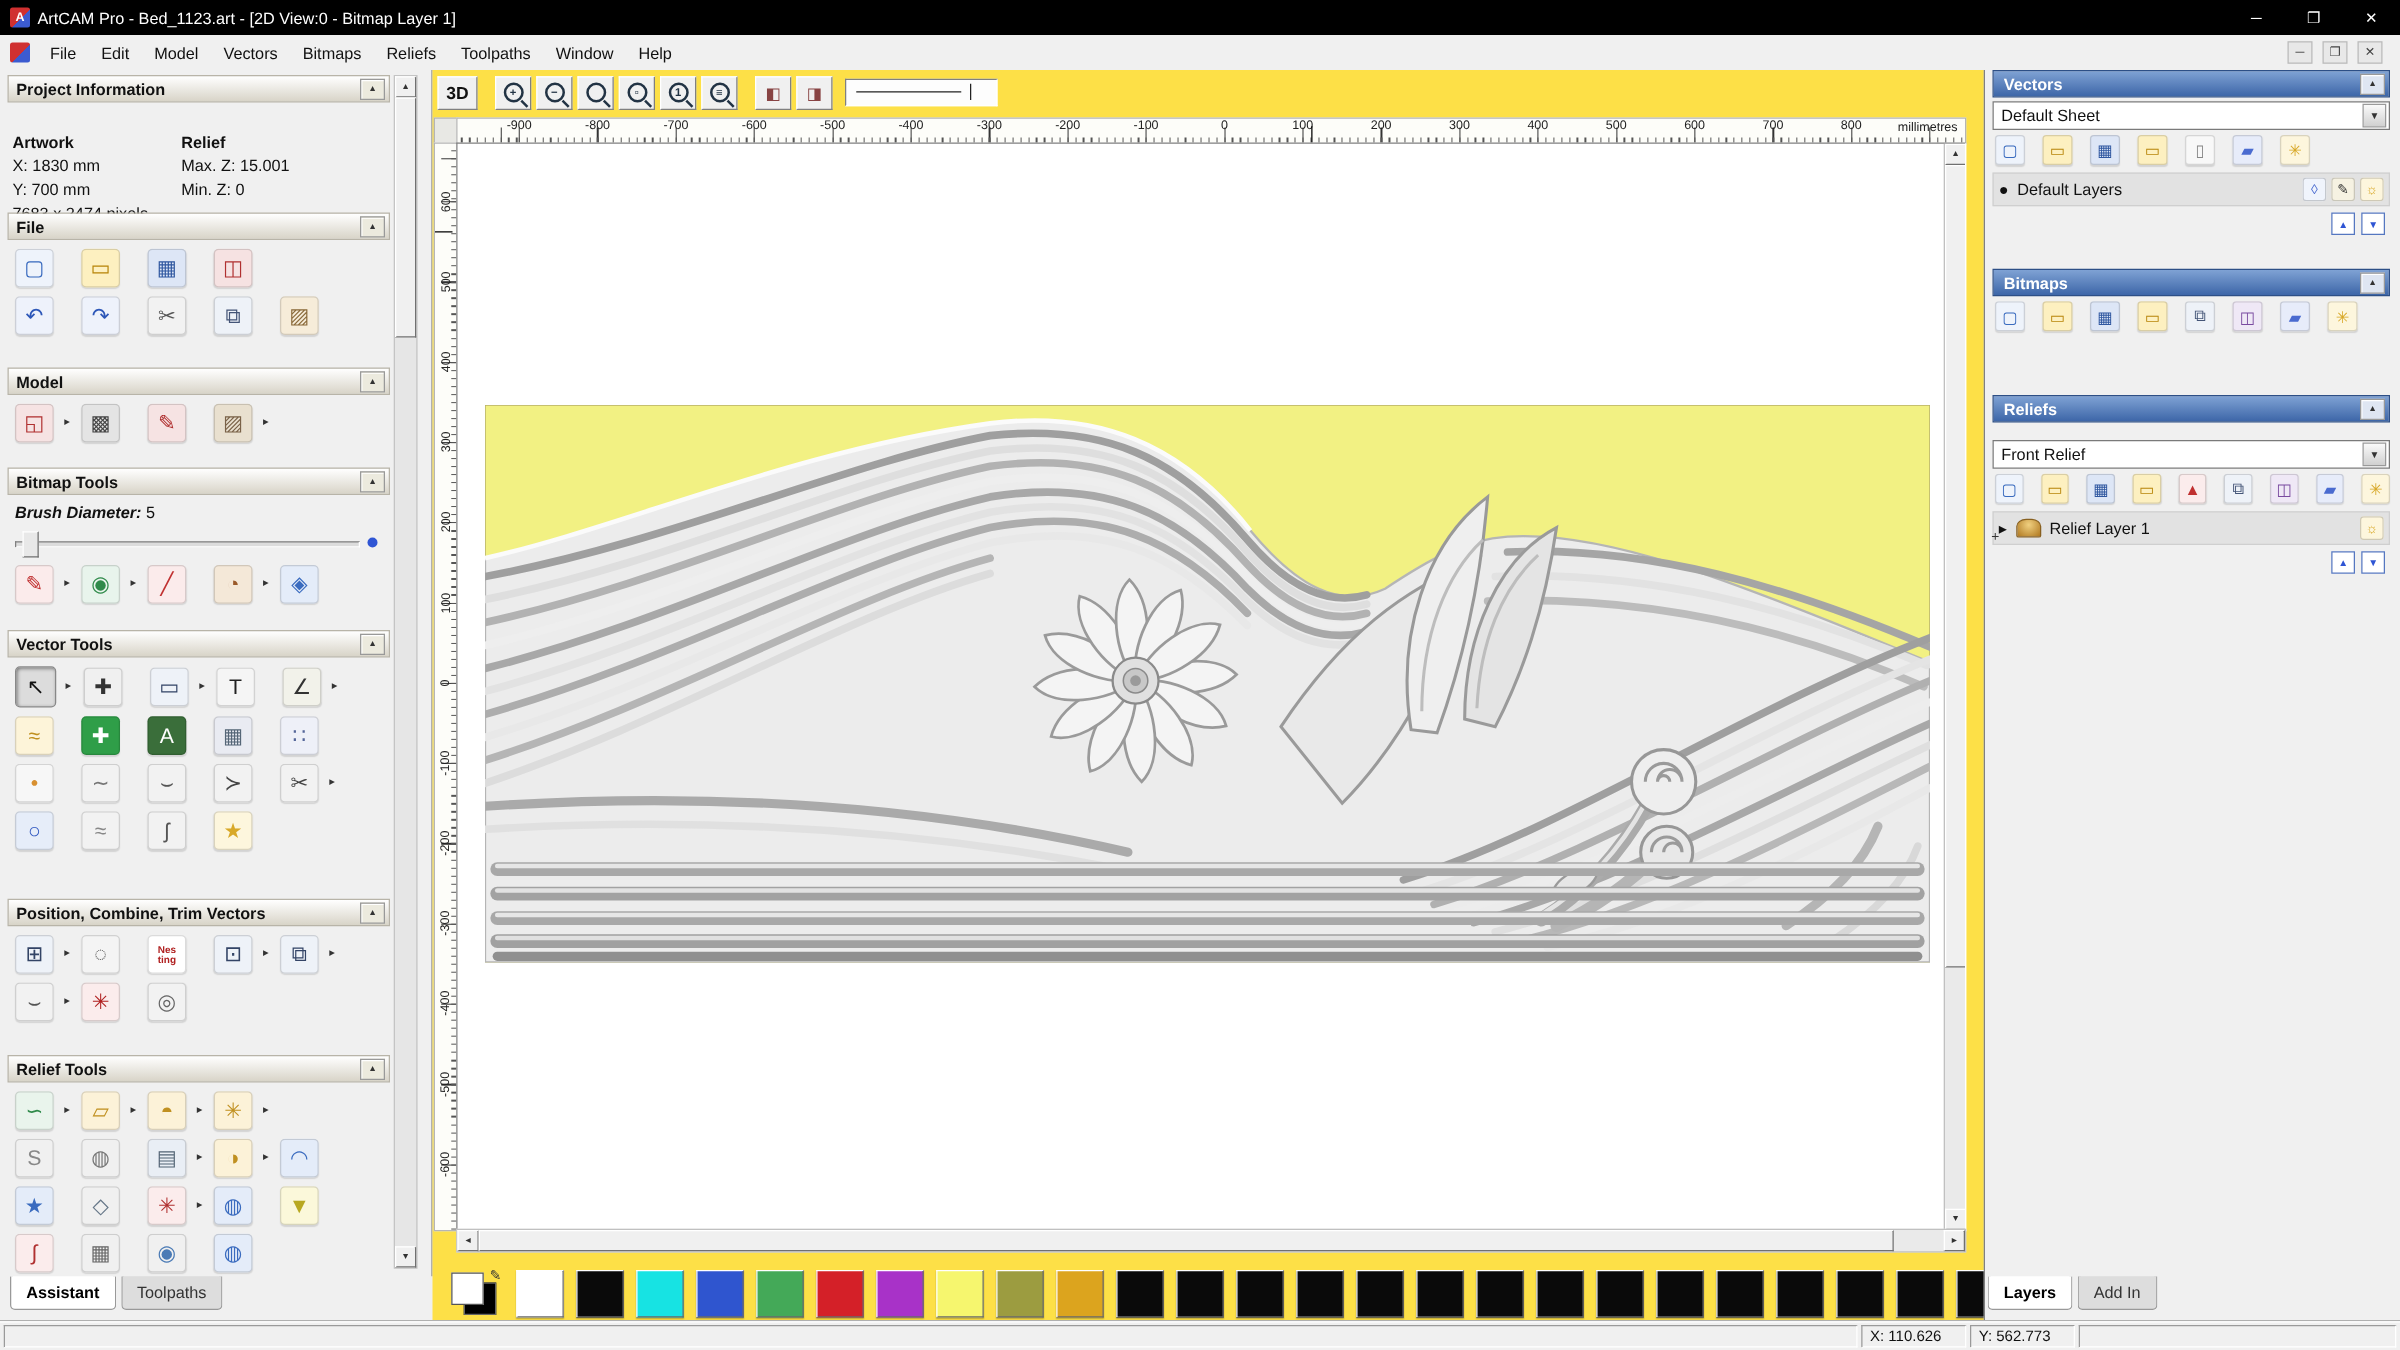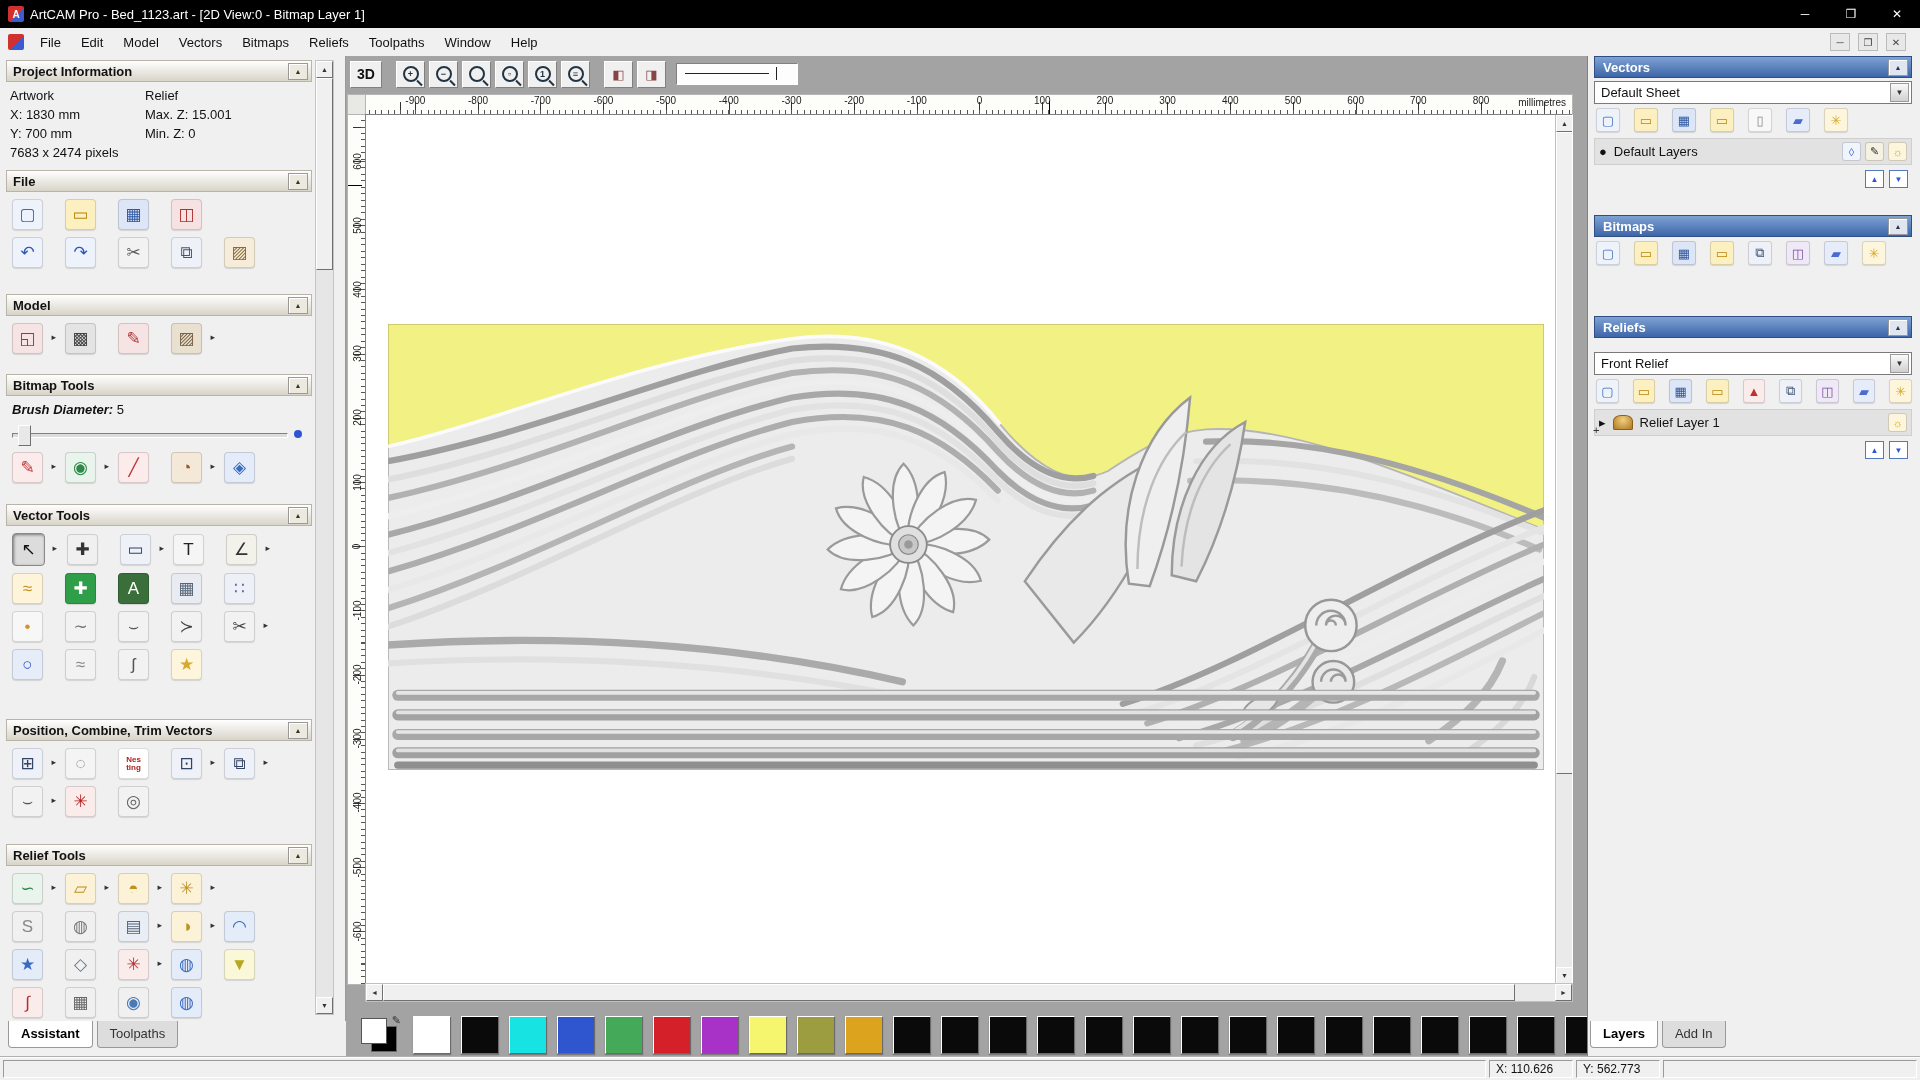--- a/index.html
+++ b/index.html
@@ -23,21 +23,21 @@
   
   .assistant{position:absolute;left:0;top:56px;width:345px;height:965px;background:#f0f0f0;
              border-right:1px solid #9a9a9a;overflow:hidden;}
   .sec{position:absolute;left:6px;width:306px;}
   .sec-hdr{height:20px;background:linear-gradient(#ffffff,#d8d4c8);border:1px solid #b8b4a8;
            display:flex;align-items:center;justify-content:space-between;padding:0 3px 0 6px;
            font-weight:bold;font-size:13px;}
   .collapse-btn{width:18px;height:15px;background:#eceade;border:1px solid #999;
                 box-shadow:inset 1px 1px 0 #fff;font-size:7px;display:flex;align-items:center;justify-content:center;color:#333;}
   .pi-grid{display:grid;grid-template-columns:135px 1fr;padding:6px 2px 0 4px;row-gap:4px;font-size:13px;}
-  .pi-hdr{font-weight:normal;}
+  .pi-hdr{font-weight:bold;margin-top:18px;}
   .icon-row{display:flex;gap:22px;padding:7px 2px 0 6px;align-items:center;}
   .ico{width:31px;height:31px;border-radius:4px;display:flex;align-items:center;justify-content:center;
        position:relative;font-size:17px;box-shadow:inset 0 0 0 1px rgba(0,0,0,.14), 0 1px 1px rgba(0,0,0,.12);background:#eee;}
   .ico .g{pointer-events:none;}
   .ico.pressed{box-shadow:inset 1px 1px 3px rgba(0,0,0,.45);border:1px solid #888;}
   .ico.flyout::after{content:"▸";position:absolute;right:-13px;top:9px;font-size:9px;color:#333;}
   .ico.small .g{font-size:8px;font-weight:bold;white-space:pre-line;line-height:8px;text-align:center;}
   .brush-row{padding:6px 2px 0 6px;}
   .brush-label{font-style:italic;font-weight:bold;}
   .slider{position:relative;height:20px;margin:8px 10px 0 6px;}
@@ -52,21 +52,21 @@
               border-color:#fff #707070 #707070 #fff;font-size:7px;display:flex;align-items:center;justify-content:center;color:#333;}
   .lscroll .up{top:0;} .lscroll .dn{bottom:0;}
   .lthumb{position:absolute;left:0;top:17px;width:15px;height:190px;background:#f0f0f0;
           border:1px solid;border-color:#fff #707070 #707070 #fff;}
   
   .tabbar{position:absolute;display:flex;gap:4px;}
   .tab{padding:5px 12px 6px;background:#ddd;border:1px solid #999;border-top:none;
        border-radius:0 0 4px 4px;font-size:13px;color:#333;}
   .tab.active{background:#fff;font-weight:bold;color:#000;}
   
-  .main{position:absolute;left:346px;top:56px;width:1242px;height:1002px;background:#a3a3a3;}
+  .main{position:absolute;left:346px;top:56px;width:1242px;height:1002px;background:#fde047;}
   .cv-toolbar{position:absolute;left:4px;top:2px;height:32px;display:flex;align-items:center;gap:4px;}
   .tbtn{width:27px;height:25px;display:flex;align-items:center;justify-content:center;background:#f0f0f0;
         border:1px solid;border-color:#fff #808080 #808080 #fff;position:relative;}
   .btn3d{font-weight:bold;font-size:14px;width:30px;}
   .mag{width:12px;height:12px;border:2px solid #234;border-radius:50%;position:relative;
        display:flex;align-items:center;justify-content:center;font-size:9px;font-weight:bold;color:#234;}
   .mag::after{content:"";position:absolute;width:7px;height:2px;background:#234;transform:rotate(45deg);
               right:-6px;bottom:-4px;}
   .tsep{width:6px;}
   .line-widget{width:120px;height:20px;border:1px solid;border-color:#808080 #fff #fff #808080;

